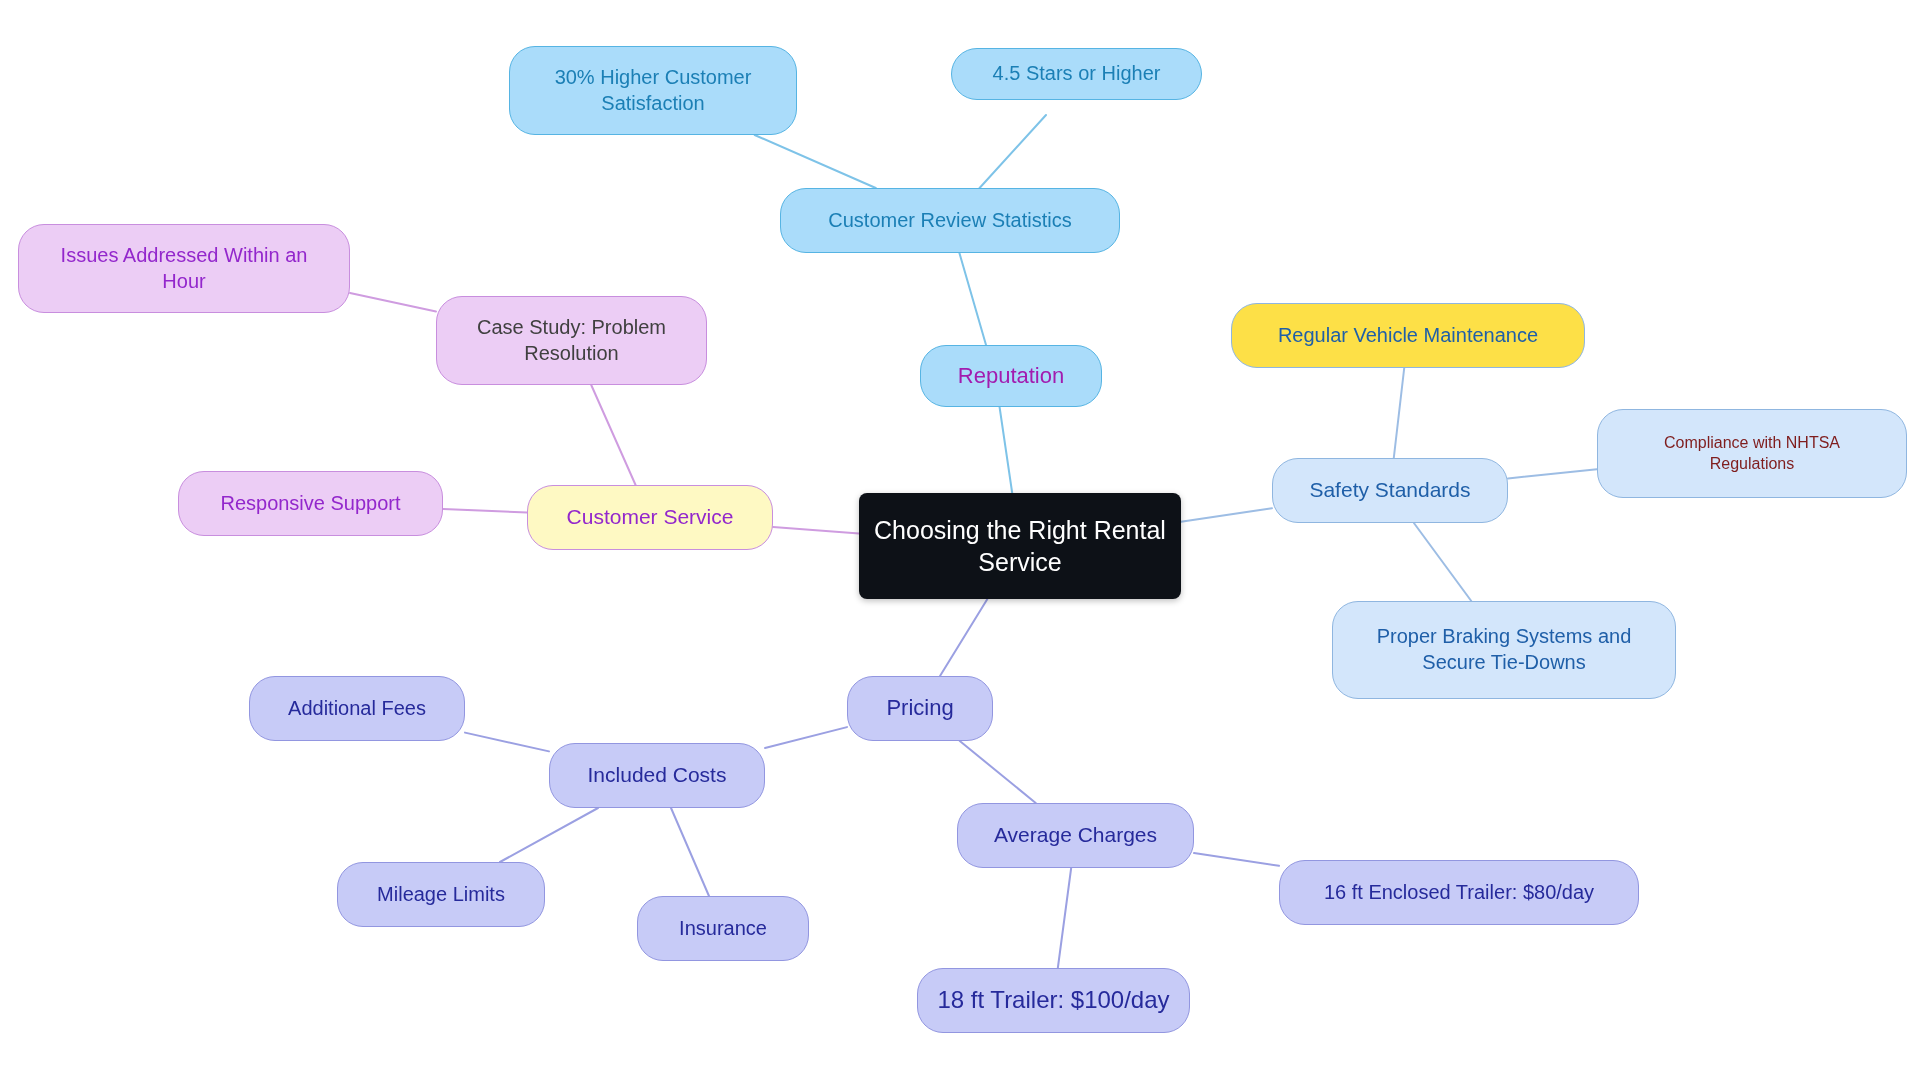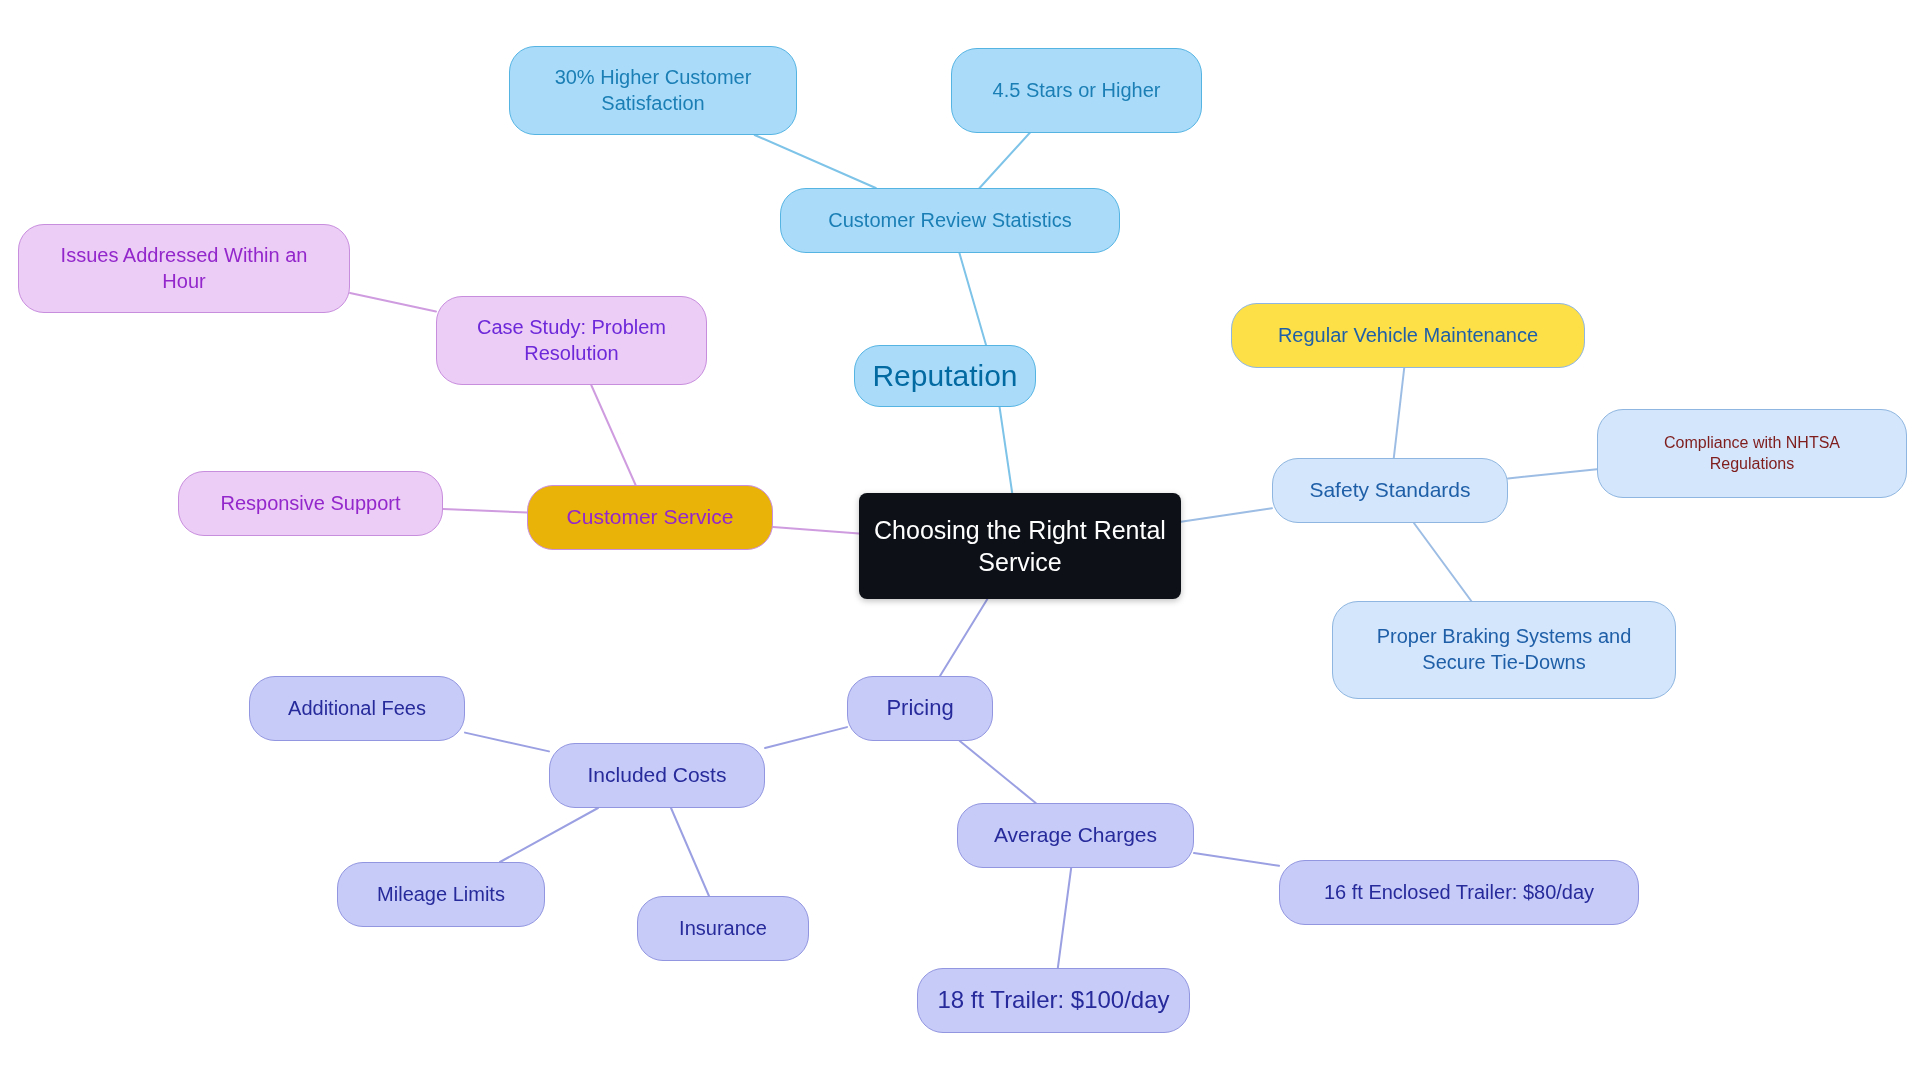--- a/index.html
+++ b/index.html
@@ -65,34 +65,34 @@
       <line x1="847" y1="727.0969581749049" x2="765" y2="747.9866920152091" stroke="#9ba0e2" stroke-width="2" stroke-linecap="round"></line>
       <line x1="549" y1="751.38" x2="465" y2="732.62" stroke="#9ba0e2" stroke-width="2" stroke-linecap="round"></line>
       <line x1="598.0084033613446" y1="808" x2="499.99159663865544" y2="862" stroke="#9ba0e2" stroke-width="2" stroke-linecap="round"></line>
       <line x1="671.0196078431372" y1="808" x2="708.9803921568628" y2="896" stroke="#9ba0e2" stroke-width="2" stroke-linecap="round"></line>
       <line x1="959.7933070866142" y1="741" x2="1035.7066929133857" y2="803" stroke="#9ba0e2" stroke-width="2" stroke-linecap="round"></line>
       <line x1="1194" y1="853.112777053455" x2="1279" y2="865.7464146023468" stroke="#9ba0e2" stroke-width="2" stroke-linecap="round"></line>
       <line x1="1071.1666666666667" y1="868" x2="1057.8333333333333" y2="968" stroke="#9ba0e2" stroke-width="2" stroke-linecap="round"></line>
     </svg>
   <div id="node-layer">
       <div class="node root" style="left: 859px; top: 493px; width: 322px; height: 106px; background: rgb(13, 17, 23); border-color: rgb(13, 17, 23); color: rgb(255, 255, 255); font-size: 25px; border-radius: 8px;">Choosing the Right Rental Service</div>
-      <div class="node" style="left: 854px; top: 345px; width: 182px; height: 62px; background: rgb(170, 220, 250); border-color: rgb(86, 180, 227); color: #0369a1; font-size: 30px;">Reputation</div>
+      <div class="node" style="left: 920px; top: 345px; width: 182px; height: 62px; background: rgb(170, 220, 250); border-color: rgb(86, 180, 227); color: #a21caf; font-size: 22px;">Reputation</div>
       <div class="node" style="left: 780px; top: 188px; width: 340px; height: 65px; background: rgb(170, 220, 250); border-color: rgb(86, 180, 227); color: rgb(27, 127, 181); font-size: 20px;">Customer Review Statistics</div>
       <div class="node" style="left: 509px; top: 46px; width: 288px; height: 89px; background: rgb(170, 220, 250); border-color: rgb(86, 180, 227); color: rgb(27, 127, 181); font-size: 20px;">30% Higher Customer
 Satisfaction</div>
-      <div class="node" style="left: 951px; top: 48px; width: 251px; height: 85px; background: rgb(170, 220, 250); border-color: rgb(86, 180, 227); color: rgb(27, 127, 181); font-size: 20px;">4.5 Stars or Higher</div>
+      <div class="node" style="left: 951px; top: 48px; width: 251px; height: 52px; background: rgb(170, 220, 250); border-color: rgb(86, 180, 227); color: rgb(27, 127, 181); font-size: 20px;">4.5 Stars or Higher</div>
       <div class="node" style="left: 1272px; top: 458px; width: 236px; height: 65px; background: rgb(211, 230, 251); border-color: rgb(143, 182, 224); color: rgb(31, 95, 168); font-size: 21px;">Safety Standards</div>
       <div class="node" style="left: 1231px; top: 303px; width: 354px; height: 65px; background: #fde047; border-color: rgb(143, 182, 224); color: rgb(31, 95, 168); font-size: 20px;">Regular Vehicle Maintenance</div>
       <div class="node" style="left: 1597px; top: 409px; width: 310px; height: 89px; background: rgb(211, 230, 251); border-color: rgb(143, 182, 224); color: #7f1d1d; font-size: 16px;">Compliance with NHTSA
 Regulations</div>
       <div class="node" style="left: 1332px; top: 601px; width: 344px; height: 98px; background: rgb(211, 230, 251); border-color: rgb(143, 182, 224); color: rgb(31, 95, 168); font-size: 20px;">Proper Braking Systems and
 Secure Tie-Downs</div>
-      <div class="node" style="left: 527px; top: 485px; width: 246px; height: 65px; background: #eab308; border-color: rgb(200, 142, 222); color: rgb(147, 39, 204); font-size: 21px;">Customer Service</div>
+      <div class="node" style="left: 527px; top: 485px; width: 246px; height: 65px; background: #fef9c3; border-color: rgb(200, 142, 222); color: rgb(147, 39, 204); font-size: 21px;">Customer Service</div>
       <div class="node" style="left: 178px; top: 471px; width: 265px; height: 65px; background: rgb(236, 205, 245); border-color: rgb(200, 142, 222); color: rgb(147, 39, 204); font-size: 20px;">Responsive Support</div>
-      <div class="node" style="left: 436px; top: 296px; width: 271px; height: 89px; background: rgb(236, 205, 245); border-color: rgb(200, 142, 222); color: #6d28d9; font-size: 20px;">Case Study: Problem
+      <div class="node" style="left: 436px; top: 296px; width: 271px; height: 89px; background: rgb(236, 205, 245); border-color: rgb(200, 142, 222); color: #404040; font-size: 20px;">Case Study: Problem
 Resolution</div>
       <div class="node" style="left: 18px; top: 213px; width: 332px; height: 89px; background: rgb(236, 205, 245); border-color: rgb(200, 142, 222); color: rgb(147, 39, 204); font-size: 20px; margin-top: 11px;">Issues Addressed Within an
 Hour</div>
       <div class="node" style="left: 847px; top: 676px; width: 146px; height: 65px; background: rgb(199, 203, 247); border-color: rgb(146, 150, 224); color: rgb(38, 42, 155); font-size: 22px;">Pricing</div>
       <div class="node" style="left: 549px; top: 743px; width: 216px; height: 65px; background: rgb(199, 203, 247); border-color: rgb(146, 150, 224); color: rgb(38, 42, 155); font-size: 21px;">Included Costs</div>
       <div class="node" style="left: 249px; top: 676px; width: 216px; height: 65px; background: rgb(199, 203, 247); border-color: rgb(146, 150, 224); color: rgb(38, 42, 155); font-size: 20px;">Additional Fees</div>
       <div class="node" style="left: 337px; top: 862px; width: 208px; height: 65px; background: rgb(199, 203, 247); border-color: rgb(146, 150, 224); color: rgb(38, 42, 155); font-size: 20px;">Mileage Limits</div>
       <div class="node" style="left: 637px; top: 896px; width: 172px; height: 65px; background: rgb(199, 203, 247); border-color: rgb(146, 150, 224); color: rgb(38, 42, 155); font-size: 20px;">Insurance</div>
       <div class="node" style="left: 957px; top: 803px; width: 237px; height: 65px; background: rgb(199, 203, 247); border-color: rgb(146, 150, 224); color: rgb(38, 42, 155); font-size: 21px;">Average Charges</div>
       <div class="node" style="left: 1279px; top: 860px; width: 360px; height: 65px; background: rgb(199, 203, 247); border-color: rgb(146, 150, 224); color: rgb(38, 42, 155); font-size: 20px;">16 ft Enclosed Trailer: $80/day</div>

